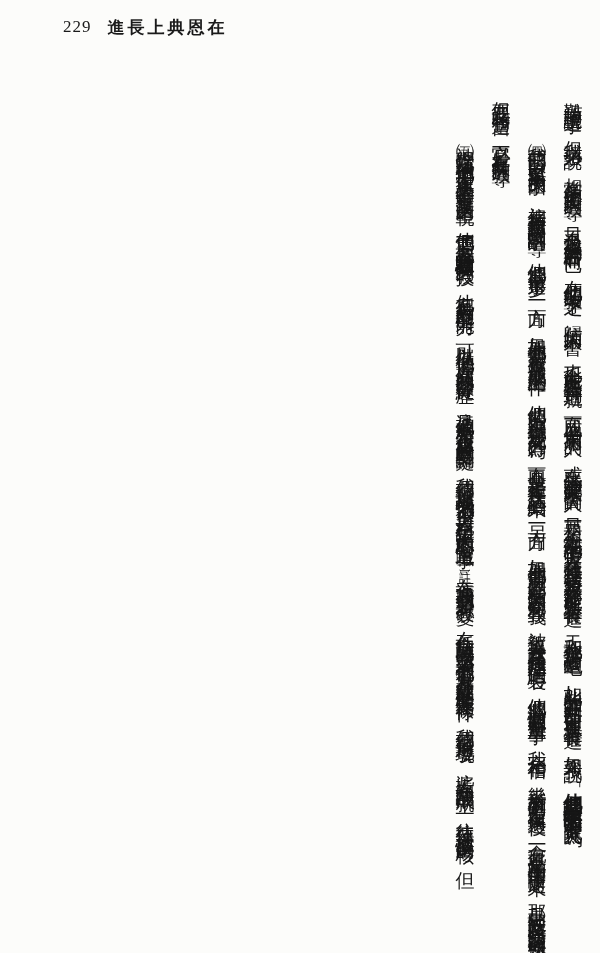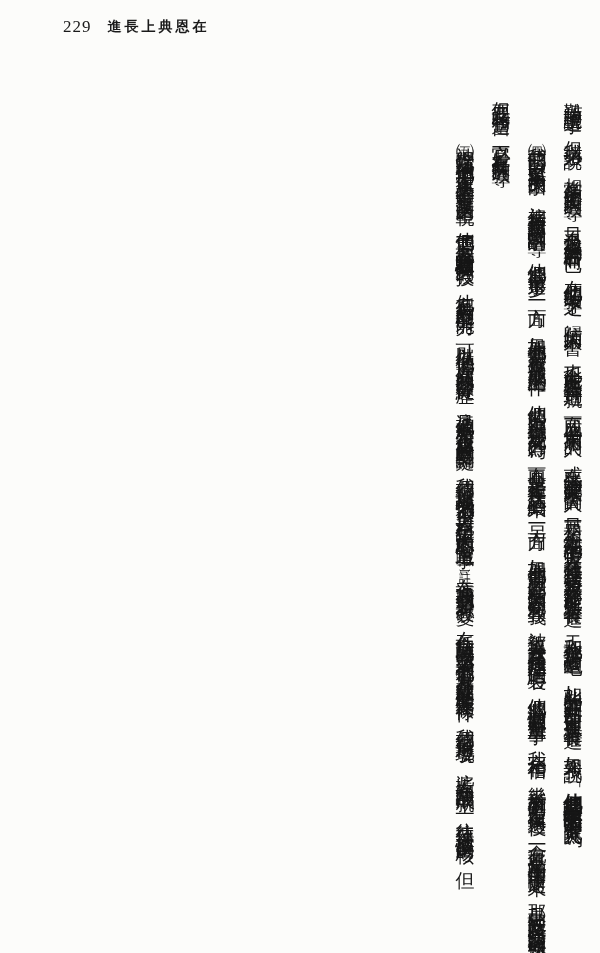--- a/index.html
+++ b/index.html
@@ -29,21 +29,21 @@
     white-space: nowrap;
     margin-left: 45px;
   }
   .page-num {
     font-size: 17px;
     letter-spacing: 1px;
     color: #1a1a1a;
   }
   .running-head {
     margin-left: 16px;
-    font-size: 14px;
+    font-size: 17px;
     font-weight: 600;
     letter-spacing: 3px;
     color: #1a1a1a;
   }
   
   .body-vertical {
     position: absolute;
     top: 87px;
     right: 9px;
     width: 578px;

